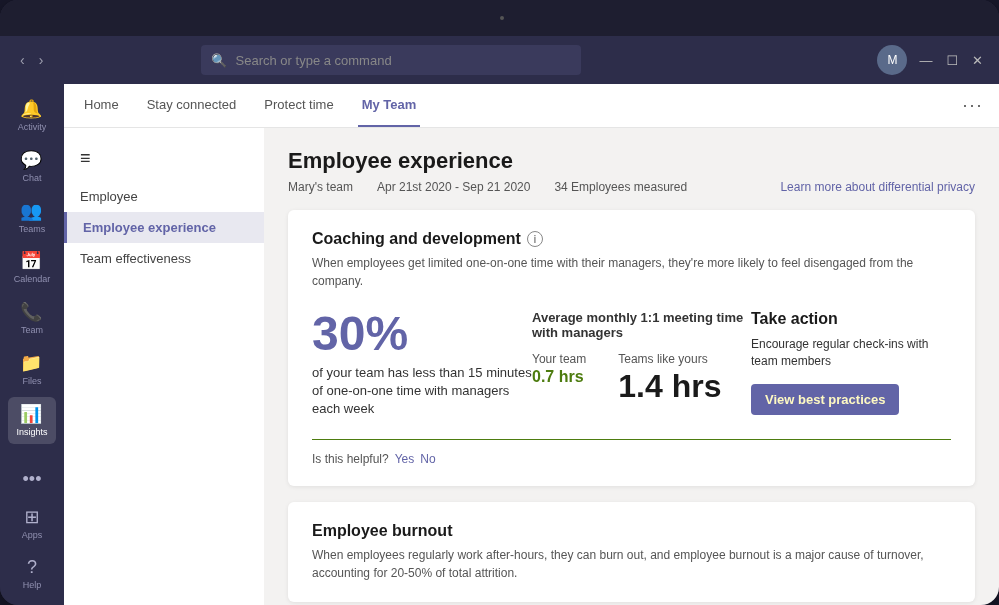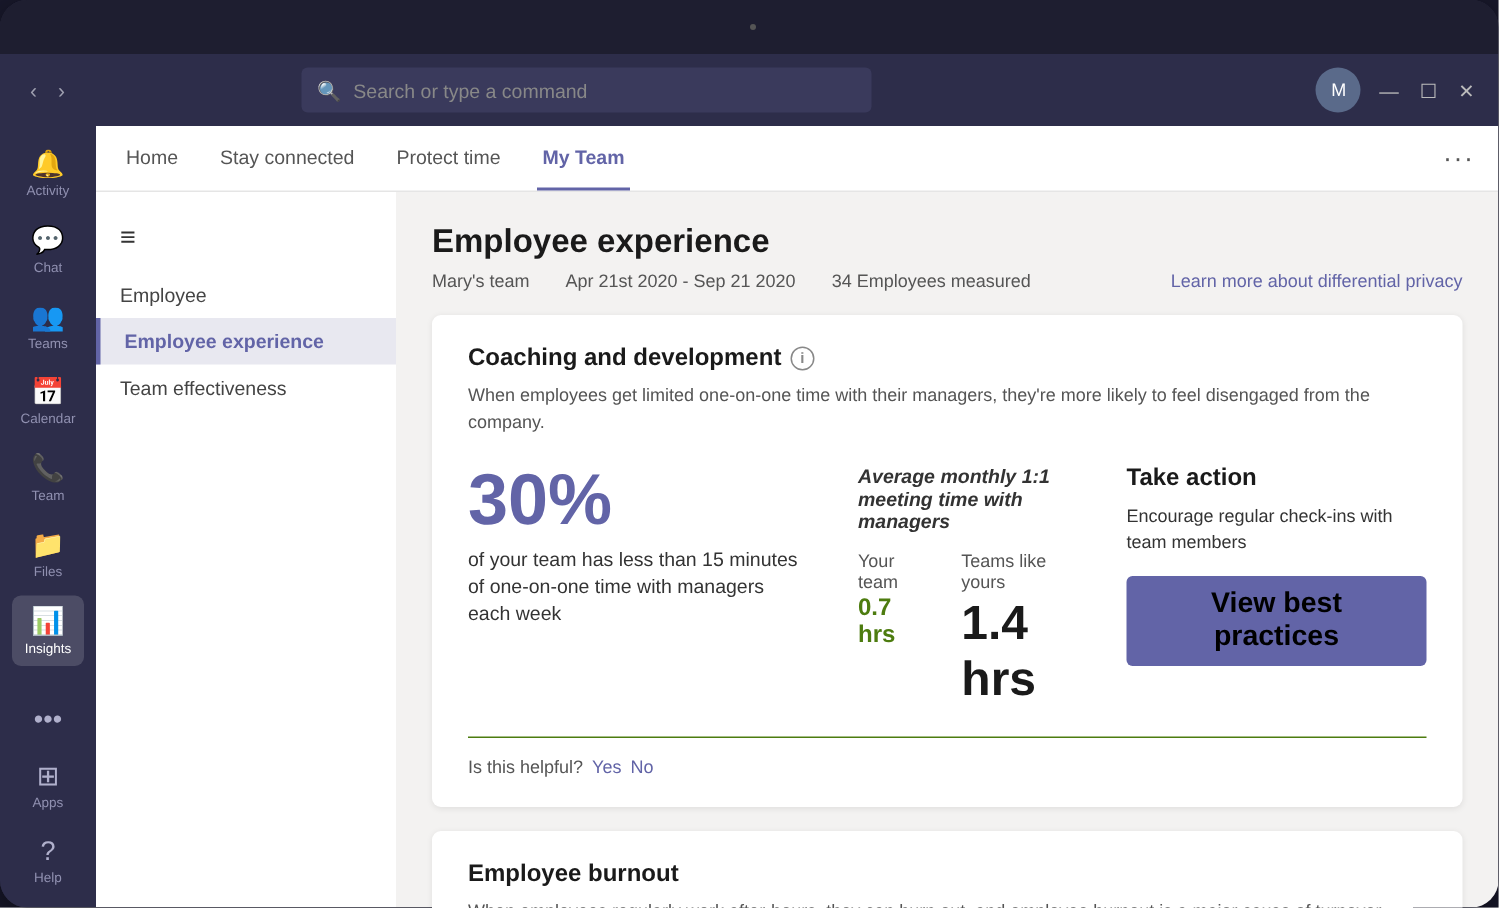--- a/index.html
+++ b/index.html
@@ -293,21 +293,20 @@
     }
     .card-description {
       font-size: 12px;
       color: #555;
       margin-bottom: 20px;
       line-height: 1.5;
       max-width: 680px;
     }
     .card-stats {
       display: flex;
-      gap: 40px;
       align-items: flex-start;
     }
     .stat-main { flex: 0 0 220px; }
     .stat-big-number {
       font-size: 48px;
       font-weight: 700;
       color: #6264a7;
       line-height: 1;
       margin-bottom: 6px;
     }
@@ -317,21 +316,20 @@
       line-height: 1.4;
     }
     .stat-comparison {
       flex: 1;
     }
     .stat-comparison-title {
       font-size: 13px;
       color: #333;
       font-weight: 600;
       margin-bottom: 12px;
-      font-style: italic;
     }
     .comparison-row {
       display: flex;
       gap: 32px;
       align-items: flex-start;
     }
     .comparison-item { }
     .comparison-label {
       font-size: 12px;
       color: #555;
@@ -354,25 +352,25 @@
       margin-bottom: 8px;
     }
     .take-action-desc {
       font-size: 12px;
       color: #333;
       line-height: 1.4;
       margin-bottom: 14px;
     }
     .btn-primary {
       background: #6264a7;
-      color: #000000;
+      color: #fef9c3;
       border: none;
       border-radius: 4px;
       padding: 8px 14px;
-      font-size: 19px;
+      font-size: 13px;
       cursor: pointer;
       font-weight: 600;
     }
     .card-footer {
       margin-top: 20px;
       padding-top: 12px;
       border-top: 1px solid #4d7c0f;
       font-size: 12px;
       color: #555;
       display: flex;

